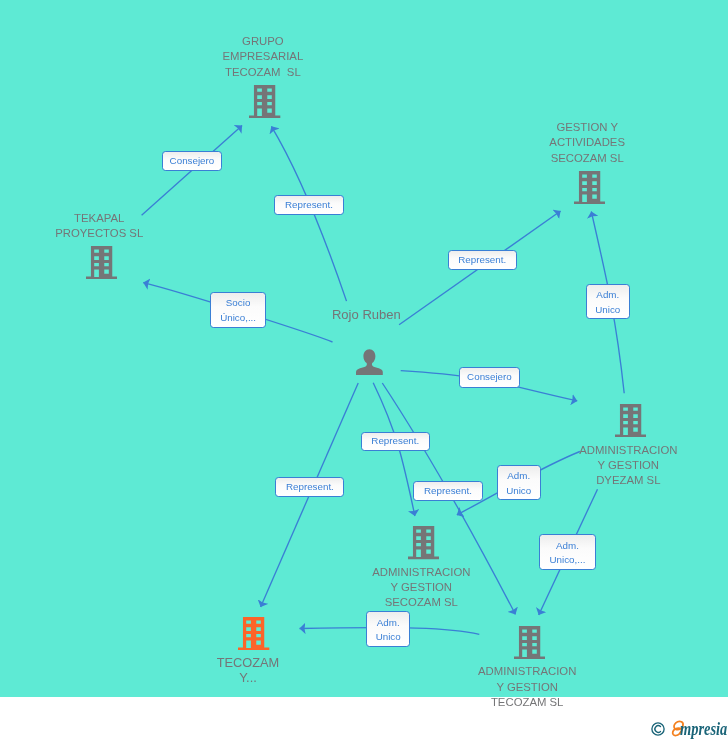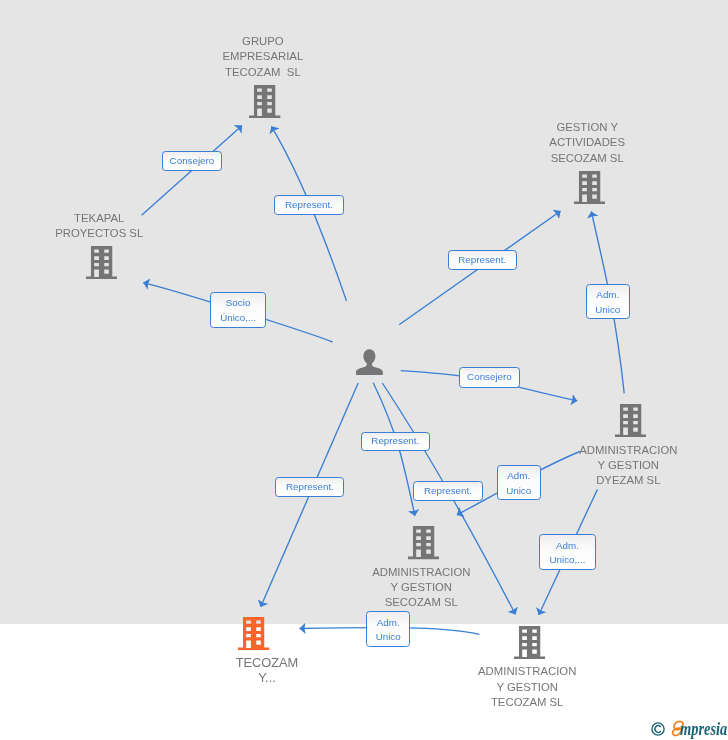--- a/index.html
+++ b/index.html
@@ -1,19 +1,19 @@
 <!DOCTYPE html>
 <html><head>
 <meta charset="utf-8">
 <title>Mapa de relaciones societarias</title>
 <style>
   html,body{margin:0;padding:0;background:#ffffff;}
   body{width:728px;height:740px;font-family:"Liberation Sans",sans-serif;
        position:relative;overflow:hidden;-webkit-font-smoothing:antialiased;}
-  #stage{position:absolute;left:0;top:0;width:728px;height:624px;background:#e5e5e5;}
+  #stage{position:absolute;left:0;top:0;width:728px;height:697px;background:#5eead4;}
   svg.edges-layer{position:absolute;left:0;top:0;width:728px;height:740px;}
   .node{position:absolute;left:0;top:0;}
   .node-icon{position:absolute;}
   .node-label{position:absolute;width:400px;text-align:center;color:#757577;
               font-size:11.35px;line-height:15.2px;white-space:pre;}
   .node-label.person-label{font-size:13.05px;line-height:15.3px;}
   .node-label.big-label{font-size:12.8px;line-height:15.0px;}
   .node-label div{white-space:pre;}
   .edge-label{position:absolute;box-sizing:border-box;border:1.6px solid #3a7fd5;
        border-radius:3.5px;color:#3a7fd5;font-size:9.8px;
@@ -71,21 +71,21 @@
   <div class="node">
     <svg class="node-icon" style="left:573.54px;top:171.00px" width="31.32" height="33.20" viewBox="0 0 31.32 33.20">
       <path fill-rule="evenodd" fill="#757577" d="M4.96 0 H26.26 V30.41 H4.96 Z M0 30.41 H31.32 V33.2 H0 Z M8.2 3.48 H12.9 V6.85 H8.2 Z M18.27 3.48 H22.81 V6.85 H18.27 Z M8.2 10.17 H12.9 V13.92 H8.2 Z M18.27 10.17 H22.81 V13.92 H18.27 Z M8.2 17.13 H12.9 V20.34 H8.2 Z M18.27 17.13 H22.81 V20.34 H18.27 Z M8.2 23.56 H12.9 V31.06 H8.2 Z M18.27 23.56 H22.81 V27.84 H18.27 Z"></path>
     </svg>
     <div class="node-label" style="left:387.20px;top:120.10px"><div>GESTION Y</div><div>ACTIVIDADES</div><div>SECOZAM SL</div></div>
   </div>
   <div class="node">
     <svg class="node-icon" style="left:356.20px;top:348.50px" width="26.80" height="26.50" viewBox="0 0 26.80 26.50">
       <path fill-rule="evenodd" fill="#757577" d="M13.4 0.2 C9.9 0.2 7.4 3.2 7.4 7.2 C7.4 10.2 8.8 12.8 10.6 14.0 C11.0 15.3 11.0 16.0 10.2 16.9 C9.1 18.1 6.3 18.4 4.0 19.2 C1.7 20.0 0 21.0 0 23.0 L0 26.3 L26.8 26.3 L26.8 23.0 C26.8 21.0 25.1 20.0 22.8 19.2 C20.5 18.4 17.7 18.1 16.6 16.9 C15.8 16.0 15.8 15.3 16.2 14.0 C18.0 12.8 19.4 10.2 19.4 7.2 C19.4 3.2 16.9 0.2 13.4 0.2 Z"></path>
     </svg>
-    <div class="node-label person-label" style="left:166.40px;top:306.80px"></div>
+    <div class="node-label person-label" style="left:166.40px;top:306.80px"><div>Rojo Ruben</div></div>
   </div>
   <div class="node">
     <svg class="node-icon" style="left:614.64px;top:404.10px" width="31.32" height="33.20" viewBox="0 0 31.32 33.20">
       <path fill-rule="evenodd" fill="#757577" d="M4.96 0 H26.26 V30.41 H4.96 Z M0 30.41 H31.32 V33.2 H0 Z M8.2 3.48 H12.9 V6.85 H8.2 Z M18.27 3.48 H22.81 V6.85 H18.27 Z M8.2 10.17 H12.9 V13.92 H8.2 Z M18.27 10.17 H22.81 V13.92 H18.27 Z M8.2 17.13 H12.9 V20.34 H8.2 Z M18.27 17.13 H22.81 V20.34 H18.27 Z M8.2 23.56 H12.9 V31.06 H8.2 Z M18.27 23.56 H22.81 V27.84 H18.27 Z"></path>
     </svg>
     <div class="node-label" style="left:428.30px;top:442.50px"><div>ADMINISTRACION</div><div>Y GESTION</div><div>DYEZAM SL</div></div>
   </div>
   <div class="node">
     <svg class="node-icon" style="left:407.64px;top:526.40px" width="31.32" height="33.20" viewBox="0 0 31.32 33.20">
       <path fill-rule="evenodd" fill="#757577" d="M4.96 0 H26.26 V30.41 H4.96 Z M0 30.41 H31.32 V33.2 H0 Z M8.2 3.48 H12.9 V6.85 H8.2 Z M18.27 3.48 H22.81 V6.85 H18.27 Z M8.2 10.17 H12.9 V13.92 H8.2 Z M18.27 10.17 H22.81 V13.92 H18.27 Z M8.2 17.13 H12.9 V20.34 H8.2 Z M18.27 17.13 H22.81 V20.34 H18.27 Z M8.2 23.56 H12.9 V31.06 H8.2 Z M18.27 23.56 H22.81 V27.84 H18.27 Z"></path>
@@ -95,21 +95,21 @@
   <div class="node">
     <svg class="node-icon" style="left:513.54px;top:626.00px" width="31.32" height="33.20" viewBox="0 0 31.32 33.20">
       <path fill-rule="evenodd" fill="#757577" d="M4.96 0 H26.26 V30.41 H4.96 Z M0 30.41 H31.32 V33.2 H0 Z M8.2 3.48 H12.9 V6.85 H8.2 Z M18.27 3.48 H22.81 V6.85 H18.27 Z M8.2 10.17 H12.9 V13.92 H8.2 Z M18.27 10.17 H22.81 V13.92 H18.27 Z M8.2 17.13 H12.9 V20.34 H8.2 Z M18.27 17.13 H22.81 V20.34 H18.27 Z M8.2 23.56 H12.9 V31.06 H8.2 Z M18.27 23.56 H22.81 V27.84 H18.27 Z"></path>
     </svg>
     <div class="node-label" style="left:327.20px;top:664.40px"><div>ADMINISTRACION</div><div>Y GESTION</div><div>TECOZAM SL</div></div>
   </div>
   <div class="node">
     <svg class="node-icon" style="left:238.34px;top:617.10px" width="31.32" height="33.20" viewBox="0 0 31.32 33.20">
       <path fill-rule="evenodd" fill="#fc6429" d="M4.96 0 H26.26 V30.41 H4.96 Z M0 30.41 H31.32 V33.2 H0 Z M8.2 3.48 H12.9 V6.85 H8.2 Z M18.27 3.48 H22.81 V6.85 H18.27 Z M8.2 10.17 H12.9 V13.92 H8.2 Z M18.27 10.17 H22.81 V13.92 H18.27 Z M8.2 17.13 H12.9 V20.34 H8.2 Z M18.27 17.13 H22.81 V20.34 H18.27 Z M8.2 23.56 H12.9 V31.06 H8.2 Z M18.27 23.56 H22.81 V27.84 H18.27 Z"></path>
     </svg>
-    <div class="node-label big-label" style="left:67px;top:654.50px"><div>TECOZAM</div><div>Y...</div></div>
+    <div class="node-label big-label" style="left:48px;top:654.50px"><div>TECOZAM</div><div>Y...</div></div>
   </div>
 
   <div class="edge-label" style="left:161.80px;top:150.80px;width:60.30px;height:20.30px">
     <span>Consejero</span>
   </div>
   <div class="edge-label" style="left:274.40px;top:194.90px;width:69.20px;height:19.90px">
     <span>Represent.</span>
   </div>
   <div class="edge-label two-line" style="left:210.00px;top:291.80px;width:56.20px;height:36.20px">
     <span>Socio</span>

